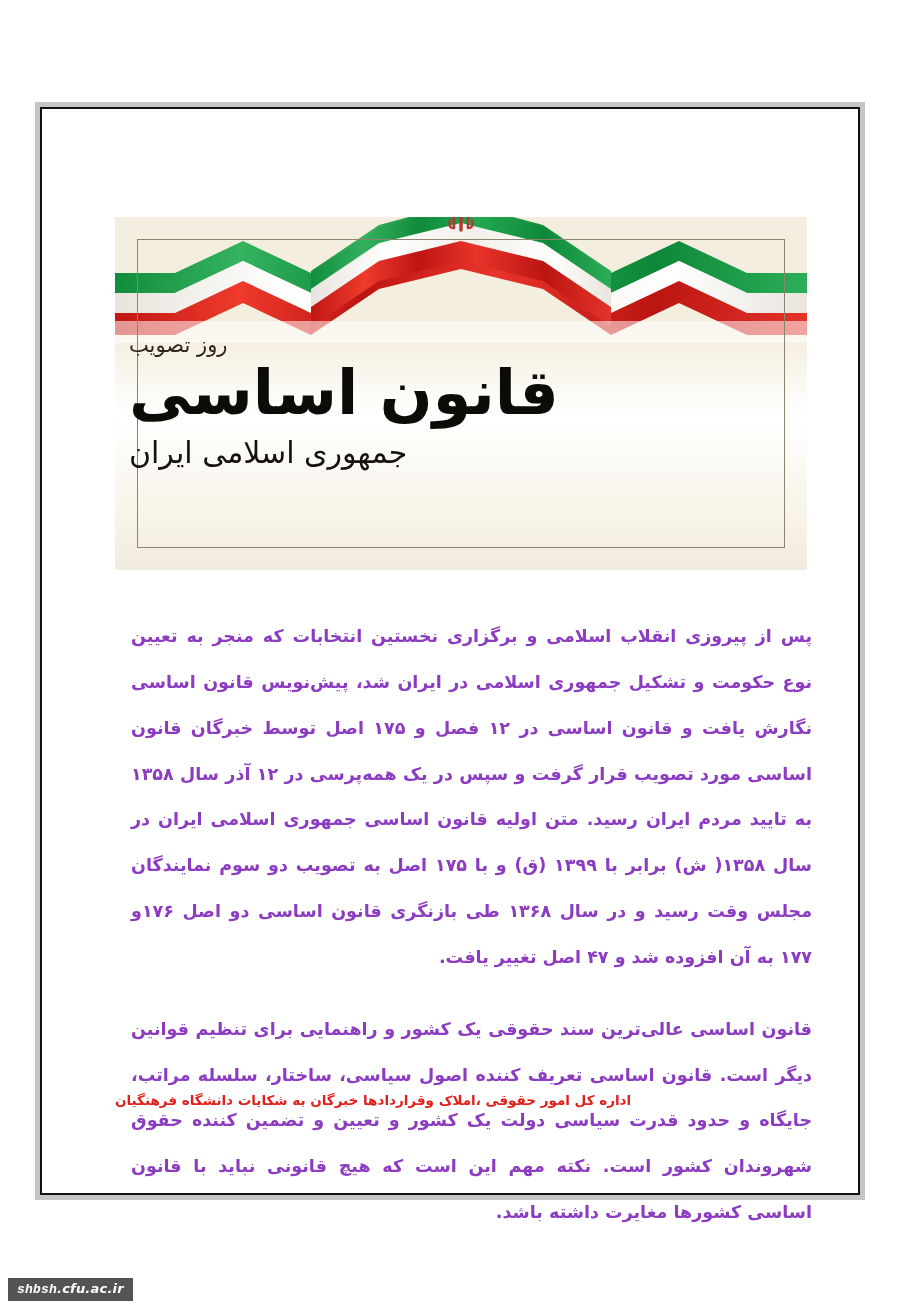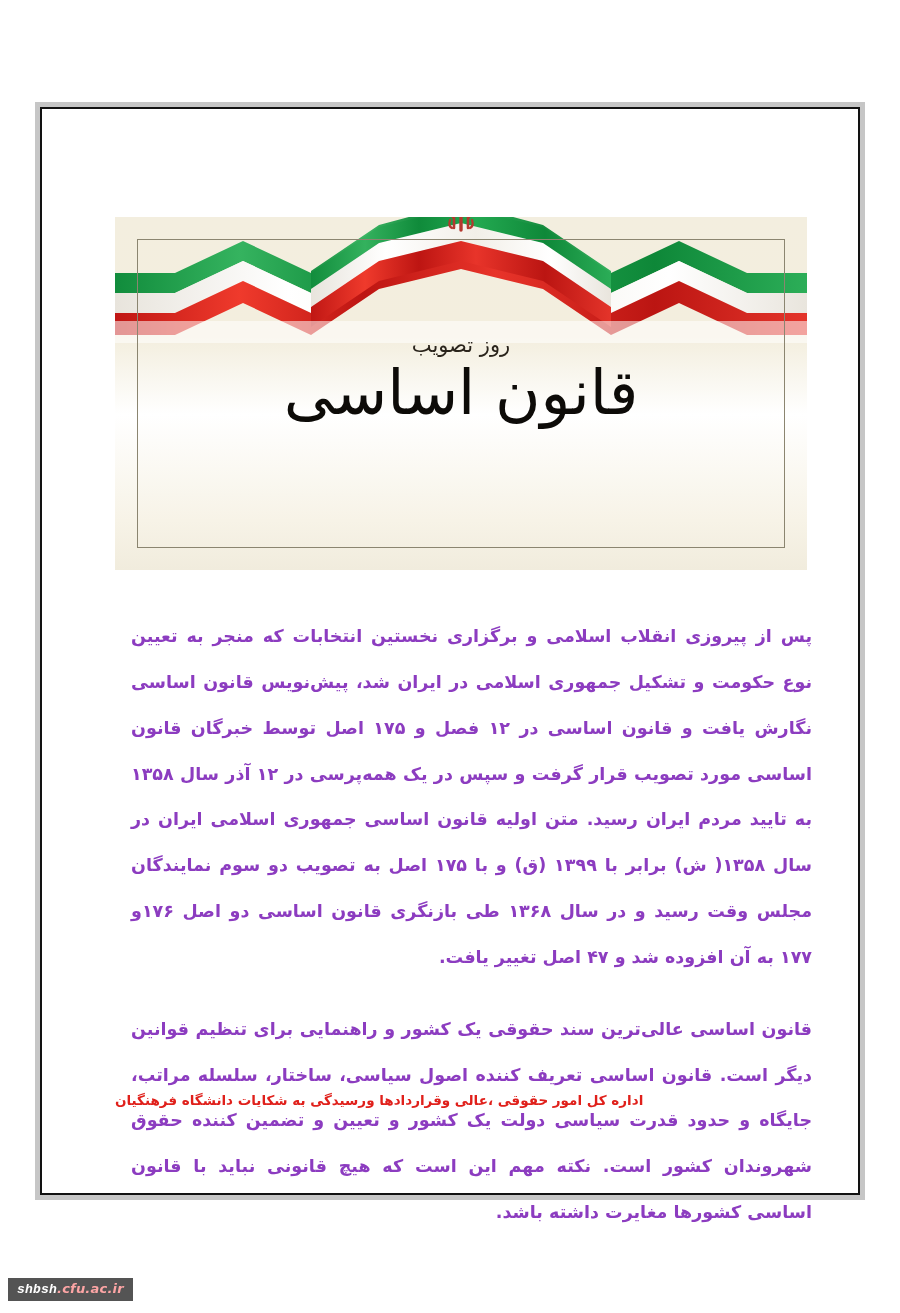--- a/index.html
+++ b/index.html
@@ -53,39 +53,39 @@
     pointer-events: none;
   }
   .banner-ribbon {
     position: absolute;
     left: 0; top: -4px;
     width: 692px;
     height: 130px;
   }
   .banner-cal {
     position: absolute;
-    left: 0;
+    left: 14px;
     right: 0;
     top: 118px;
-    text-align: center;
+    text-align: left;
     color: #17140f;
     line-height: 1;
   }
   .cal-sup {
     font-family: "DejaVu Sans", sans-serif;
     font-size: 21px;
     letter-spacing: 2px;
     color: #2a241c;
     display: block;
     margin-bottom: 2px;
   }
   .cal-main {
     font-family: "DejaVu Sans", sans-serif;
     font-size: 62px;
-    font-weight: 400;
+    font-weight: 700;
     color: #0d0b08;
     display: block;
     line-height: 1.12;
     margin-bottom: 8px;
   }
   .cal-sub {
     font-family: "DejaVu Sans", sans-serif;
     font-size: 30px;
     color: #15120d;
     display: block;
@@ -138,21 +138,21 @@
     padding: 4px 9px 5px 9px;
     font-family: "DejaVu Sans", "Liberation Sans", sans-serif;
     font-size: 13px;
     font-weight: 700;
     font-style: italic;
     direction: ltr;
     letter-spacing: .2px;
     line-height: 1;
   }
   .wm-a { color: #ffffff; font-family: Liberation Mono, monospace; }
-  .wm-b { color: #fca5a5; }
+  .wm-b { color: #ffffff; }
 </style>
 </head>
 <body>
 
 <div class="page-frame">
   <div class="page-frame-inner">
 
     <div class="banner">
 
       <svg class="banner-ribbon" viewBox="0 0 692 130" preserveAspectRatio="none">
@@ -202,28 +202,29 @@
           <path d="M11,-1 Q13,5 9,7" stroke="#b5382f" stroke-width="2.2" fill="none" stroke-linecap="round"></path>
           <path d="M-9,-3 Q0,-11 9,-3" stroke="#b5382f" stroke-width="2" fill="none"></path>
         </g>
       </svg>
 
       <div class="banner-inner-rule"></div>
 
       <div class="banner-cal">
         <span class="cal-sup">روز تصویب</span>
         <span class="cal-main">قانون اساسی</span>
+        <span class="cal-sub">جمهوری اسلامی ایران</span>
       </div>
     </div>
 
     <div class="doc-body">
       <p class="para">پس از پیروزی انقلاب اسلامی و برگزاری نخستین انتخابات که منجر به تعیین نوع حکومت و تشکیل جمهوری اسلامی در ایران شد، پیش‌نویس قانون اساسی نگارش یافت و قانون اساسی در ۱۲ فصل و ۱۷۵ اصل توسط خبرگان قانون اساسی مورد تصویب قرار گرفت و سپس در یک همه‌پرسی در ۱۲ آذر سال ۱۳۵۸ به تایید مردم ایران رسید. متن اولیه قانون اساسی جمهوری اسلامی ایران در سال ۱۳۵۸( ش) برابر با ۱۳۹۹ (ق) و با ۱۷۵ اصل به تصویب دو سوم نمایندگان مجلس وقت رسید و در سال ۱۳۶۸ طی بازنگری قانون اساسی دو اصل ۱۷۶و ۱۷۷ به آن افزوده شد و ۴۷ اصل تغییر یافت.</p>
       <p class="para">قانون اساسی عالی‌ترین سند حقوقی یک کشور و راهنمایی برای تنظیم قوانین دیگر است. قانون اساسی تعریف کننده اصول سیاسی، ساختار، سلسله مراتب، جایگاه و حدود قدرت سیاسی دولت یک کشور و تعیین و تضمین کننده حقوق شهروندان کشور است. نکته مهم این است که هیچ قانونی نباید با قانون اساسی کشورها مغایرت داشته باشد.</p>
     </div>
 
-    <div class="signature">اداره کل امور حقوقی ،عالی وقراردادها ورسیدگی به شکایات دانشگاه فرهنگیان</div>
+    <div class="signature">اداره کل امور حقوقی ،املاک وقراردادها خبرگان به شکایات دانشگاه فرهنگیان</div>
 
   </div>
 </div>
 
 <div class="watermark">
   <span class="wm-a">shbsh</span><span class="wm-b">.cfu.ac.ir</span>
 </div>
 
 </body></html>

